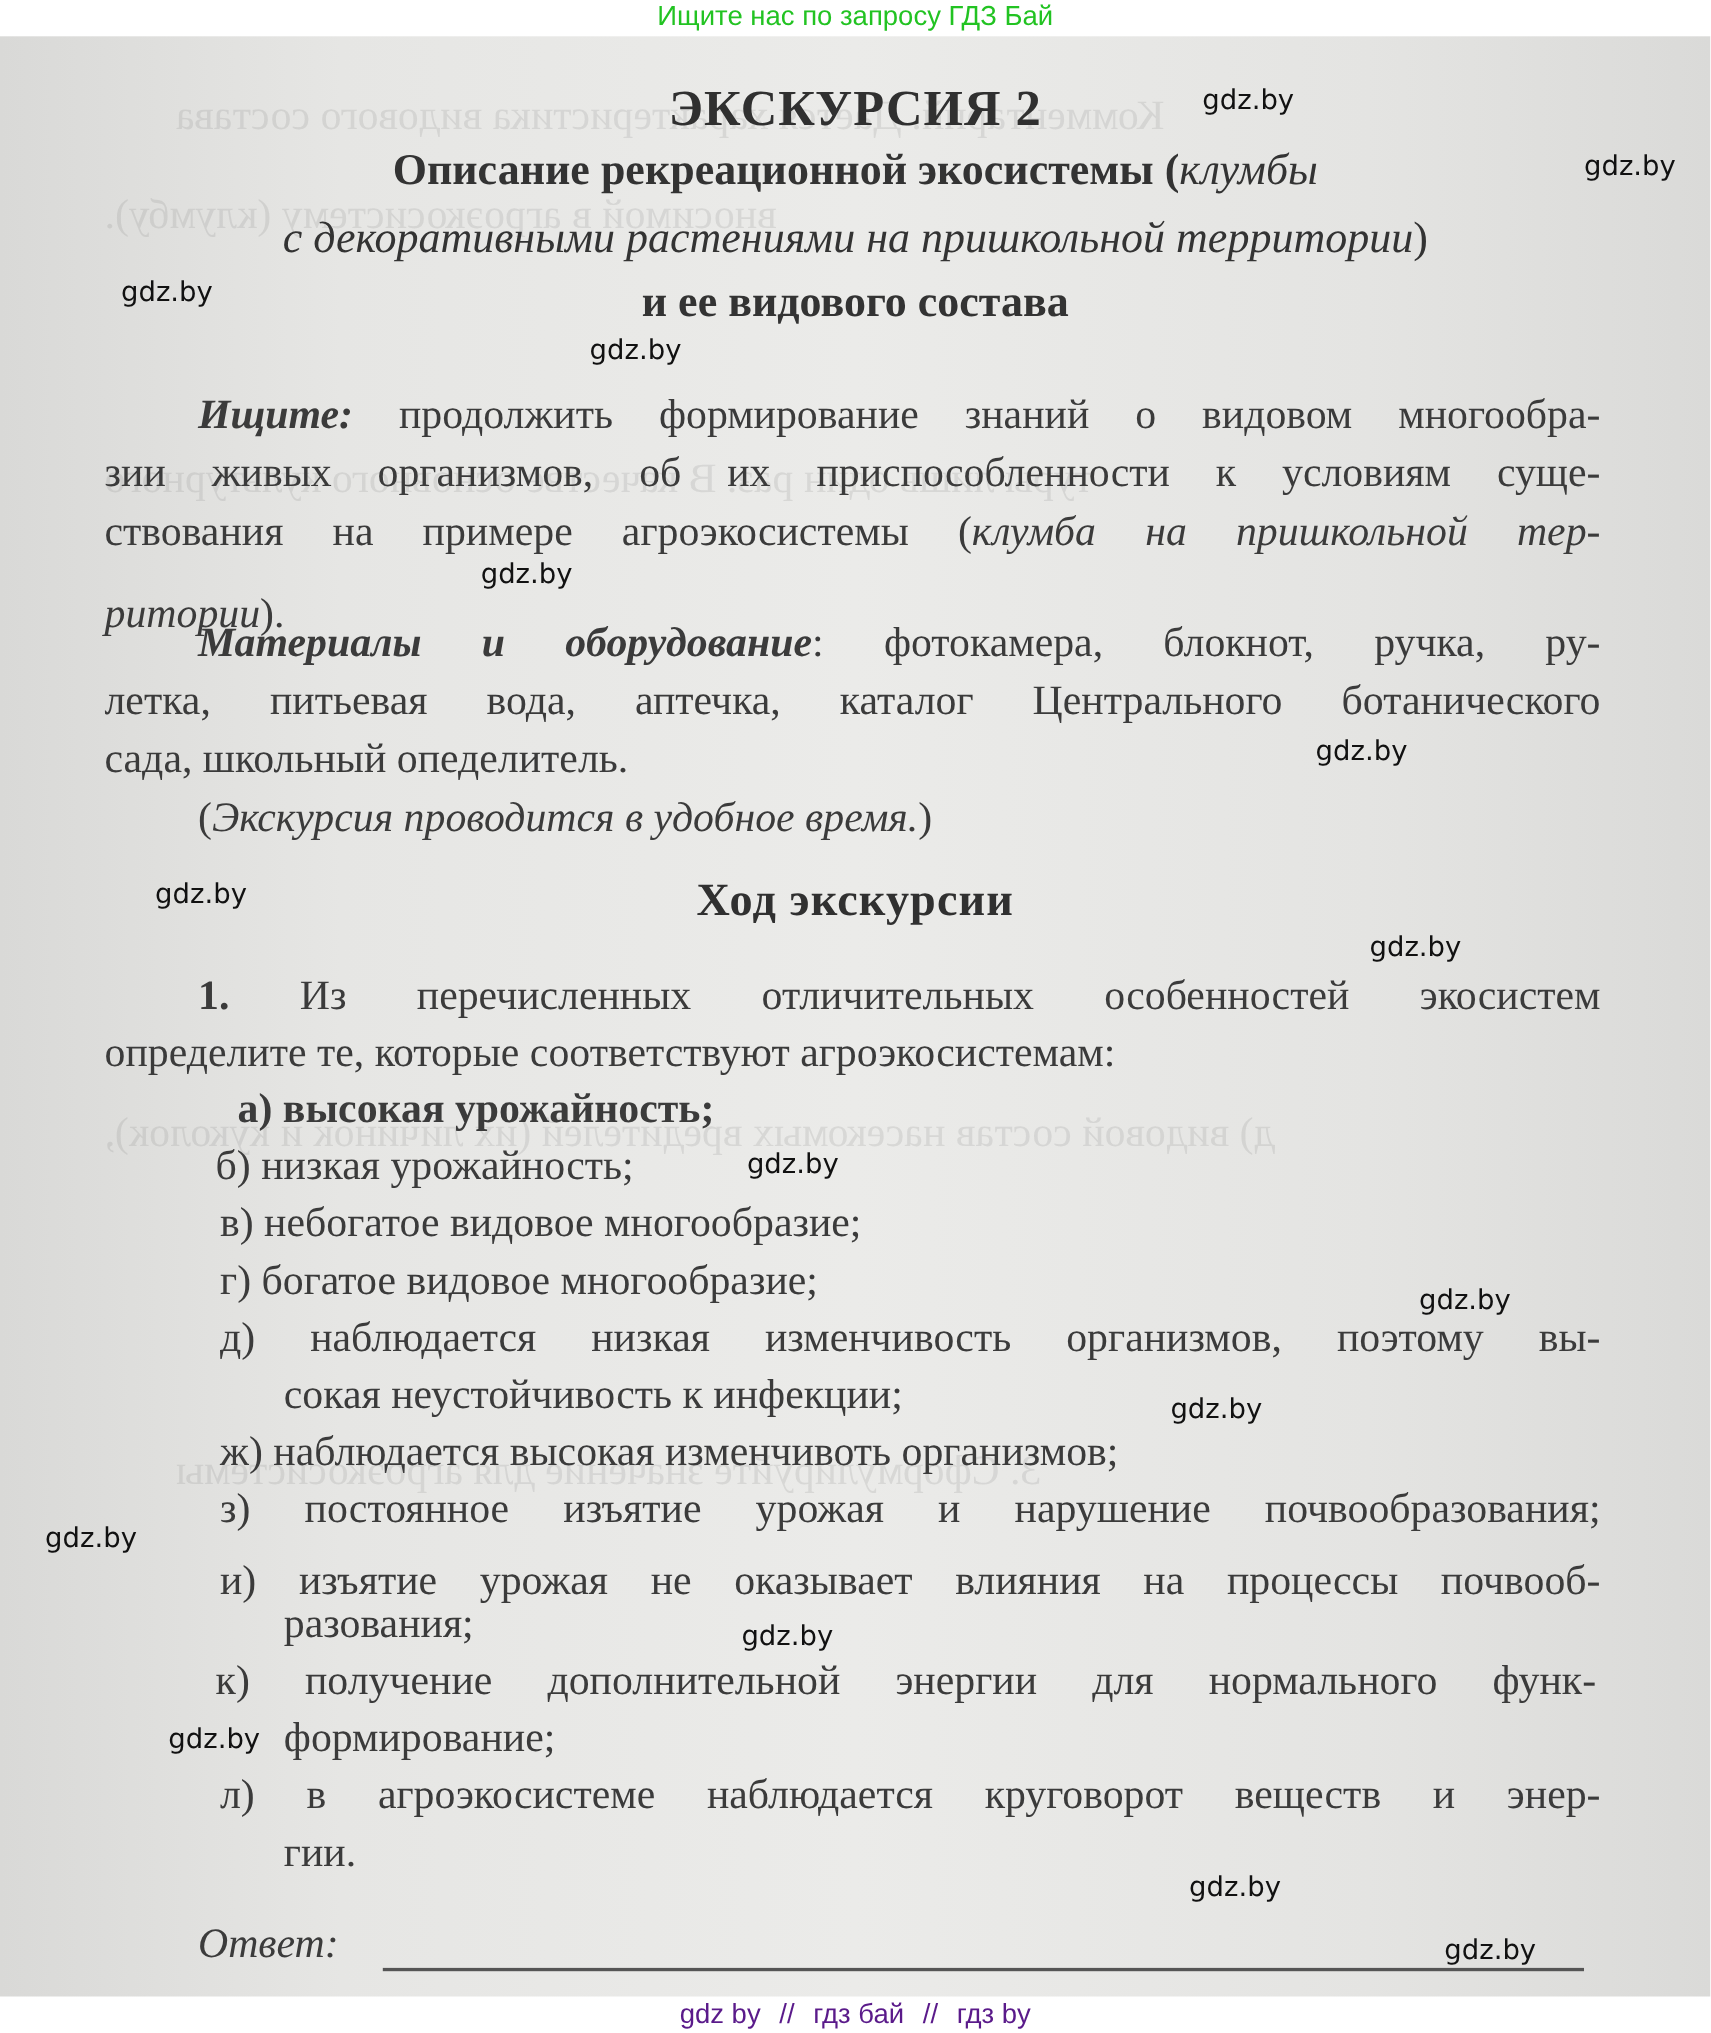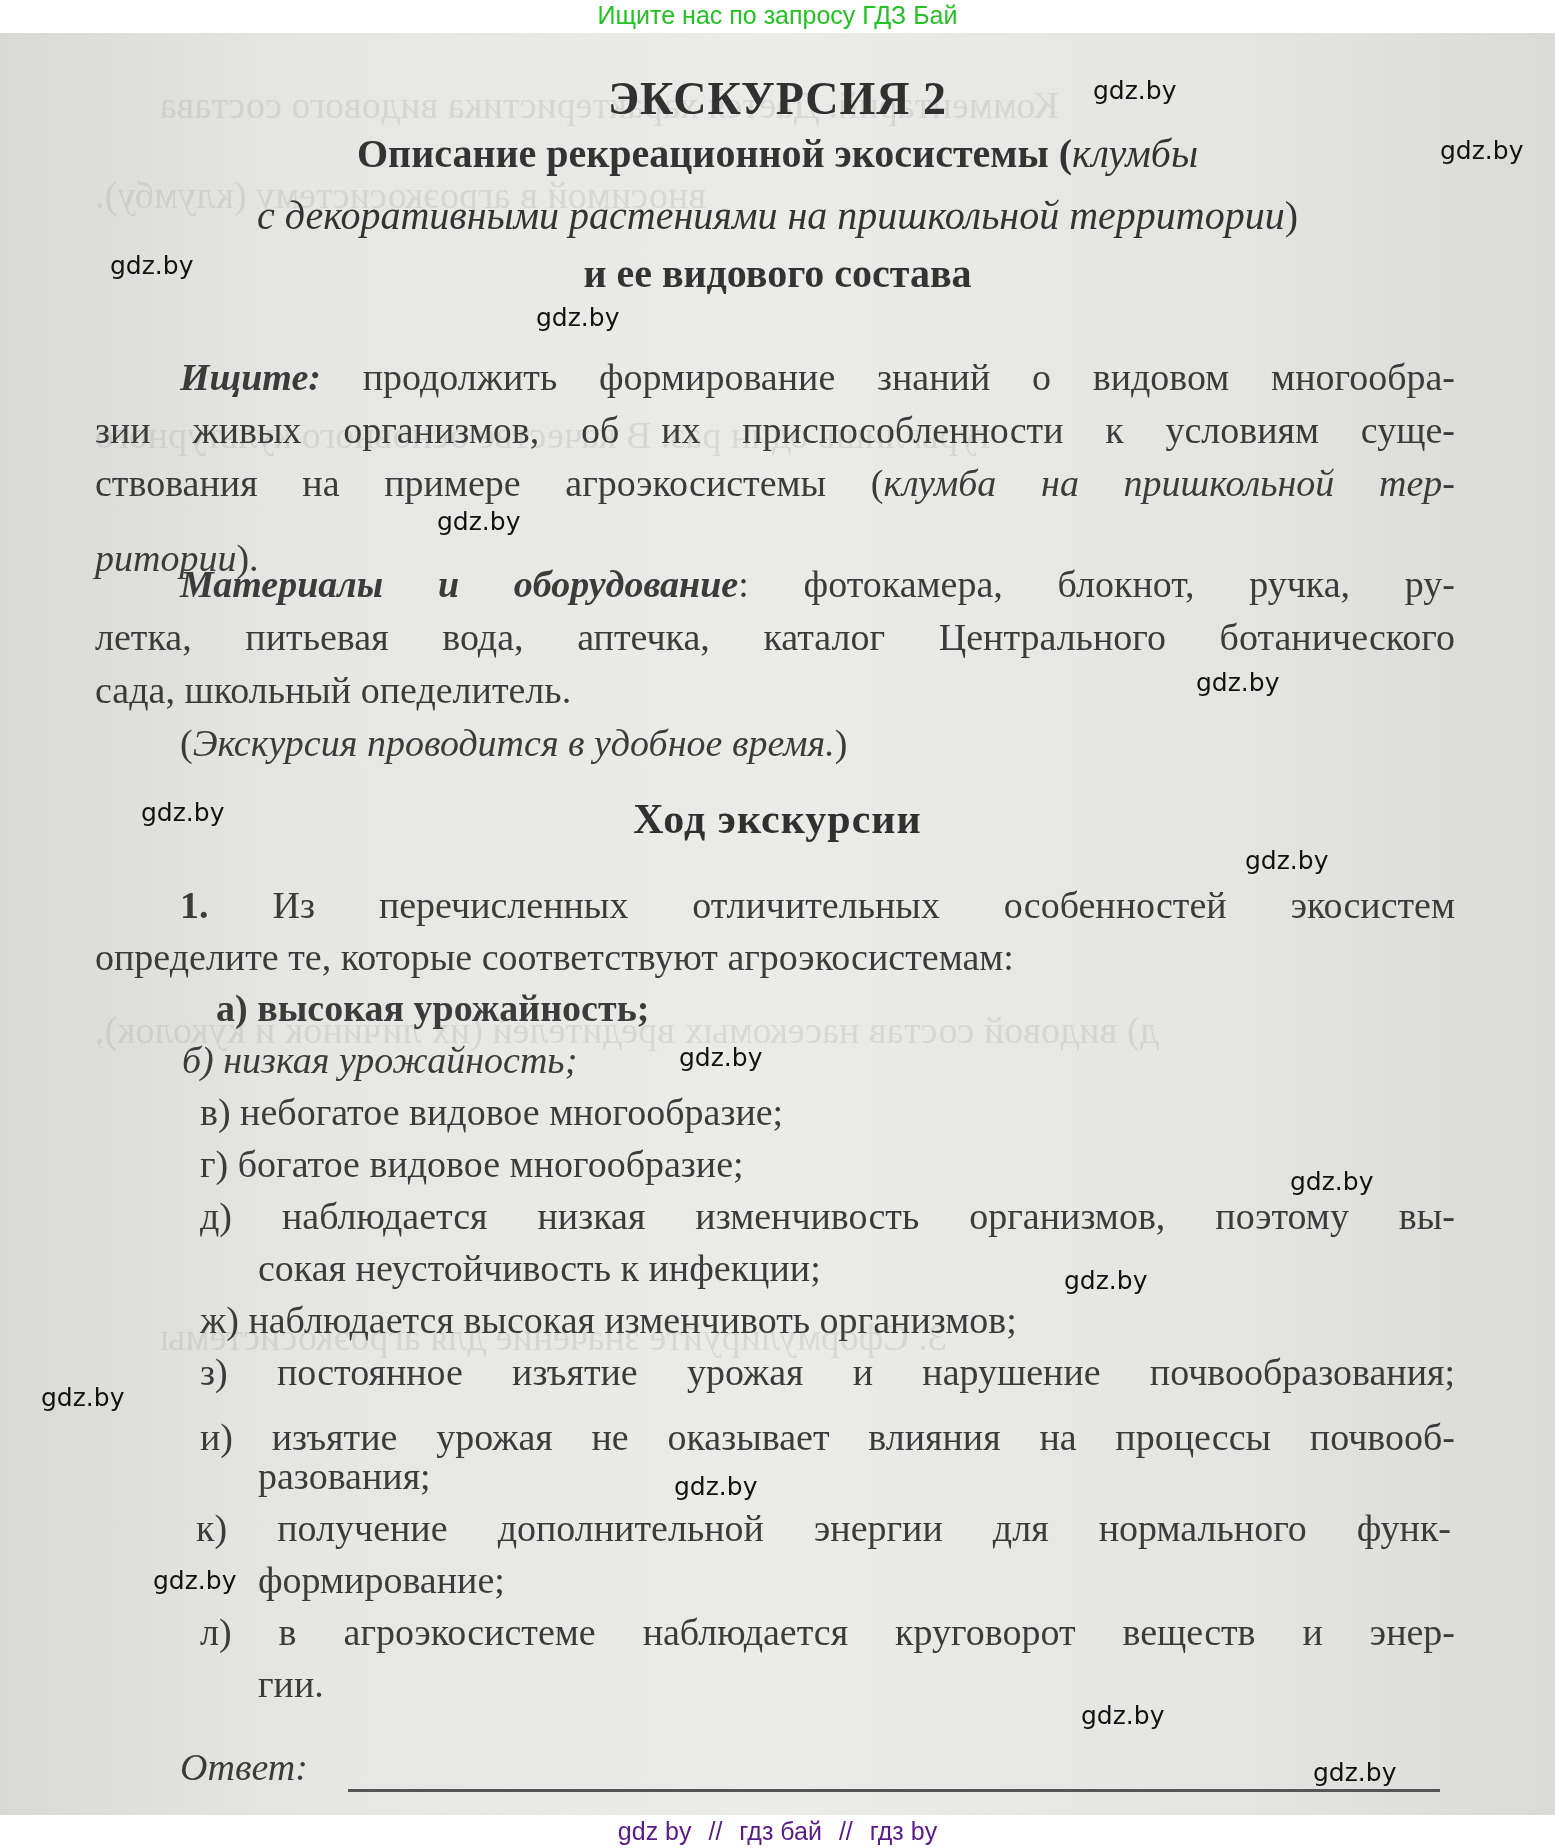--- a/index.html
+++ b/index.html
@@ -85,21 +85,21 @@
   <b>1.</b>
   <span>Из перечисленных отличительных особенностей экосистем</span>
 </div>
 <div class="txt body" style="top:935px; left:95px;">
   <span>определите те, которые соответствуют агроэкосистемам:</span>
 </div>
 
 <div class="txt body" style="top:986px; left:216px;font-weight:bold;">
   <span>а)</span> <span>высокая урожайность;</span>
 </div>
-<div class="txt body" style="top:1038px; left:182px;font-style:italic;">
+<div class="txt body" style="top:1038px; left:196px;">
   <span>б)</span> <span>низкая урожайность;</span>
 </div>
 <div class="txt body" style="top:1090px; left:200px;">
   <span>в)</span> <span>небогатое видовое многообразие;</span>
 </div>
 <div class="txt body" style="top:1142px; left:200px;">
   <span>г)</span> <span>богатое видовое многообразие;</span>
 </div>
 <div class="txt body-just" style="top:1194px; left:200px; width:1255px;">
   <span><span>д)</span> <span>наблюдается низкая изменчивость организмов, поэтому вы-</span></span>

